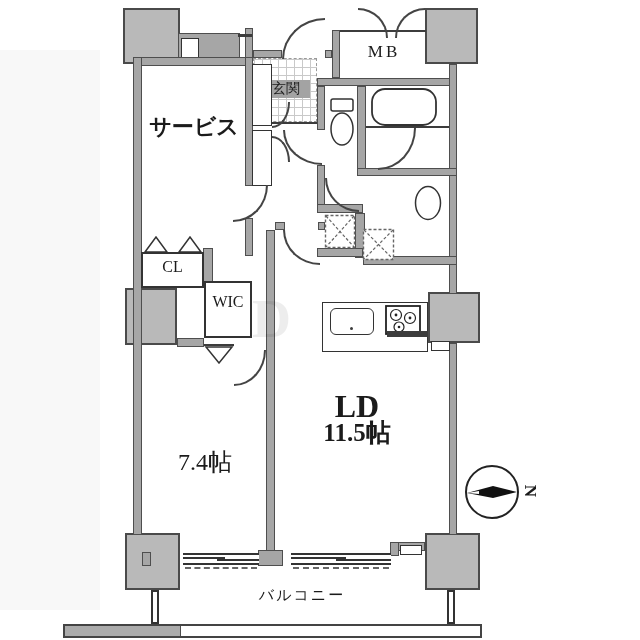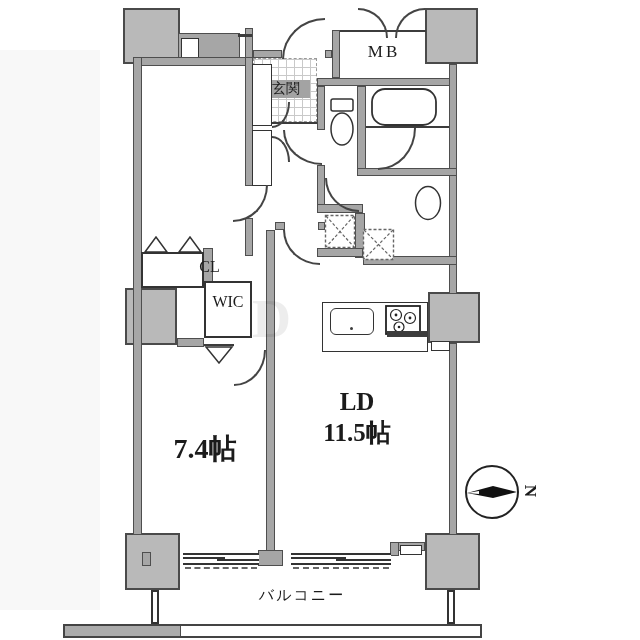--- a/index.html
+++ b/index.html
@@ -145,45 +145,46 @@
       <circle cx="11" cy="10" r="5.5" fill="#fff" stroke="#222" stroke-width="1.2"></circle>
       <circle cx="25" cy="13" r="5.5" fill="#fff" stroke="#222" stroke-width="1.2"></circle>
       <circle cx="14" cy="22" r="5" fill="#fff" stroke="#222" stroke-width="1.2"></circle>
       <circle cx="11" cy="10" r="1.4" fill="#222"></circle>
         <circle cx="25" cy="13" r="1.4" fill="#222"></circle>
         <circle cx="14" cy="22" r="1.3" fill="#222"></circle>
     </svg>
   </div>
   <div class="ln" style="left:387px;top:331px;width:41px;height:6px;"></div>
 
+  <div class="lbl" style="left:136px;top:112px;width:116px;font-size:22px;font-weight:600;">サービス</div>
 
   <div class="box" style="left:141px;top:252px;width:63px;height:36px;"></div>
-  <div class="lbl" style="left:141px;top:258px;width:63px;font-size:16px;margin-left:37px;">CL</div>
+  <div class="lbl" style="left:141px;top:258px;width:63px;font-size:16px;">CL</div>
   <div style="position:absolute;left:143px;top:236px;">
     <svg width="26" height="17">
         <polygon points="2,16 13,1 24,16" fill="#fff" stroke="#333" stroke-width="1.5"></polygon>
       </svg>
   </div>
   <div style="position:absolute;left:177px;top:236px;">
     <svg width="26" height="17">
         <polygon points="2,16 13,1 24,16" fill="#fff" stroke="#333" stroke-width="1.5"></polygon>
       </svg>
   </div>
   <div class="box" style="left:204px;top:281px;width:48px;height:57px;"></div>
   <div class="lbl" style="left:204px;top:293px;width:48px;font-size:16px;">WIC</div>
   <div class="ln" style="left:204px;top:344px;width:30px;height:2px;"></div>
   <div style="position:absolute;left:204px;top:346px;">
     <svg width="30" height="18">
         <polygon points="2,1 28,1 15,17" fill="#fff" stroke="#333" stroke-width="1.5"></polygon>
       </svg>
   </div>
 
-  <div class="lbl" style="left:297px;top:388px;width:120px;font-size:25px;font-weight:600;">LD</div>
+  <div class="lbl" style="left:297px;top:388px;width:120px;font-size:32px;font-weight:600;">LD</div>
   <div class="lbl" style="left:297px;top:416px;width:120px;font-size:25px;font-weight:600;">11.5帖</div>
-  <div class="lbl" style="left:145px;top:430px;width:120px;font-size:28px;font-weight:700;">7.4帖</div>
+  <div class="lbl" style="left:145px;top:446px;width:120px;font-size:24px;font-weight:400;">7.4帖</div>
 
   <div class="wm" style="left:252px;top:288px;">D</div>
 
   <div class="win" style="left:183px;top:553px;width:76px;height:12px;">
       <div class="s1"></div>
       <div class="s2"></div>
     </div>
   <div class="win" style="left:291px;top:553px;width:100px;height:12px;">
       <div class="s1"></div>
       <div class="s2"></div>

